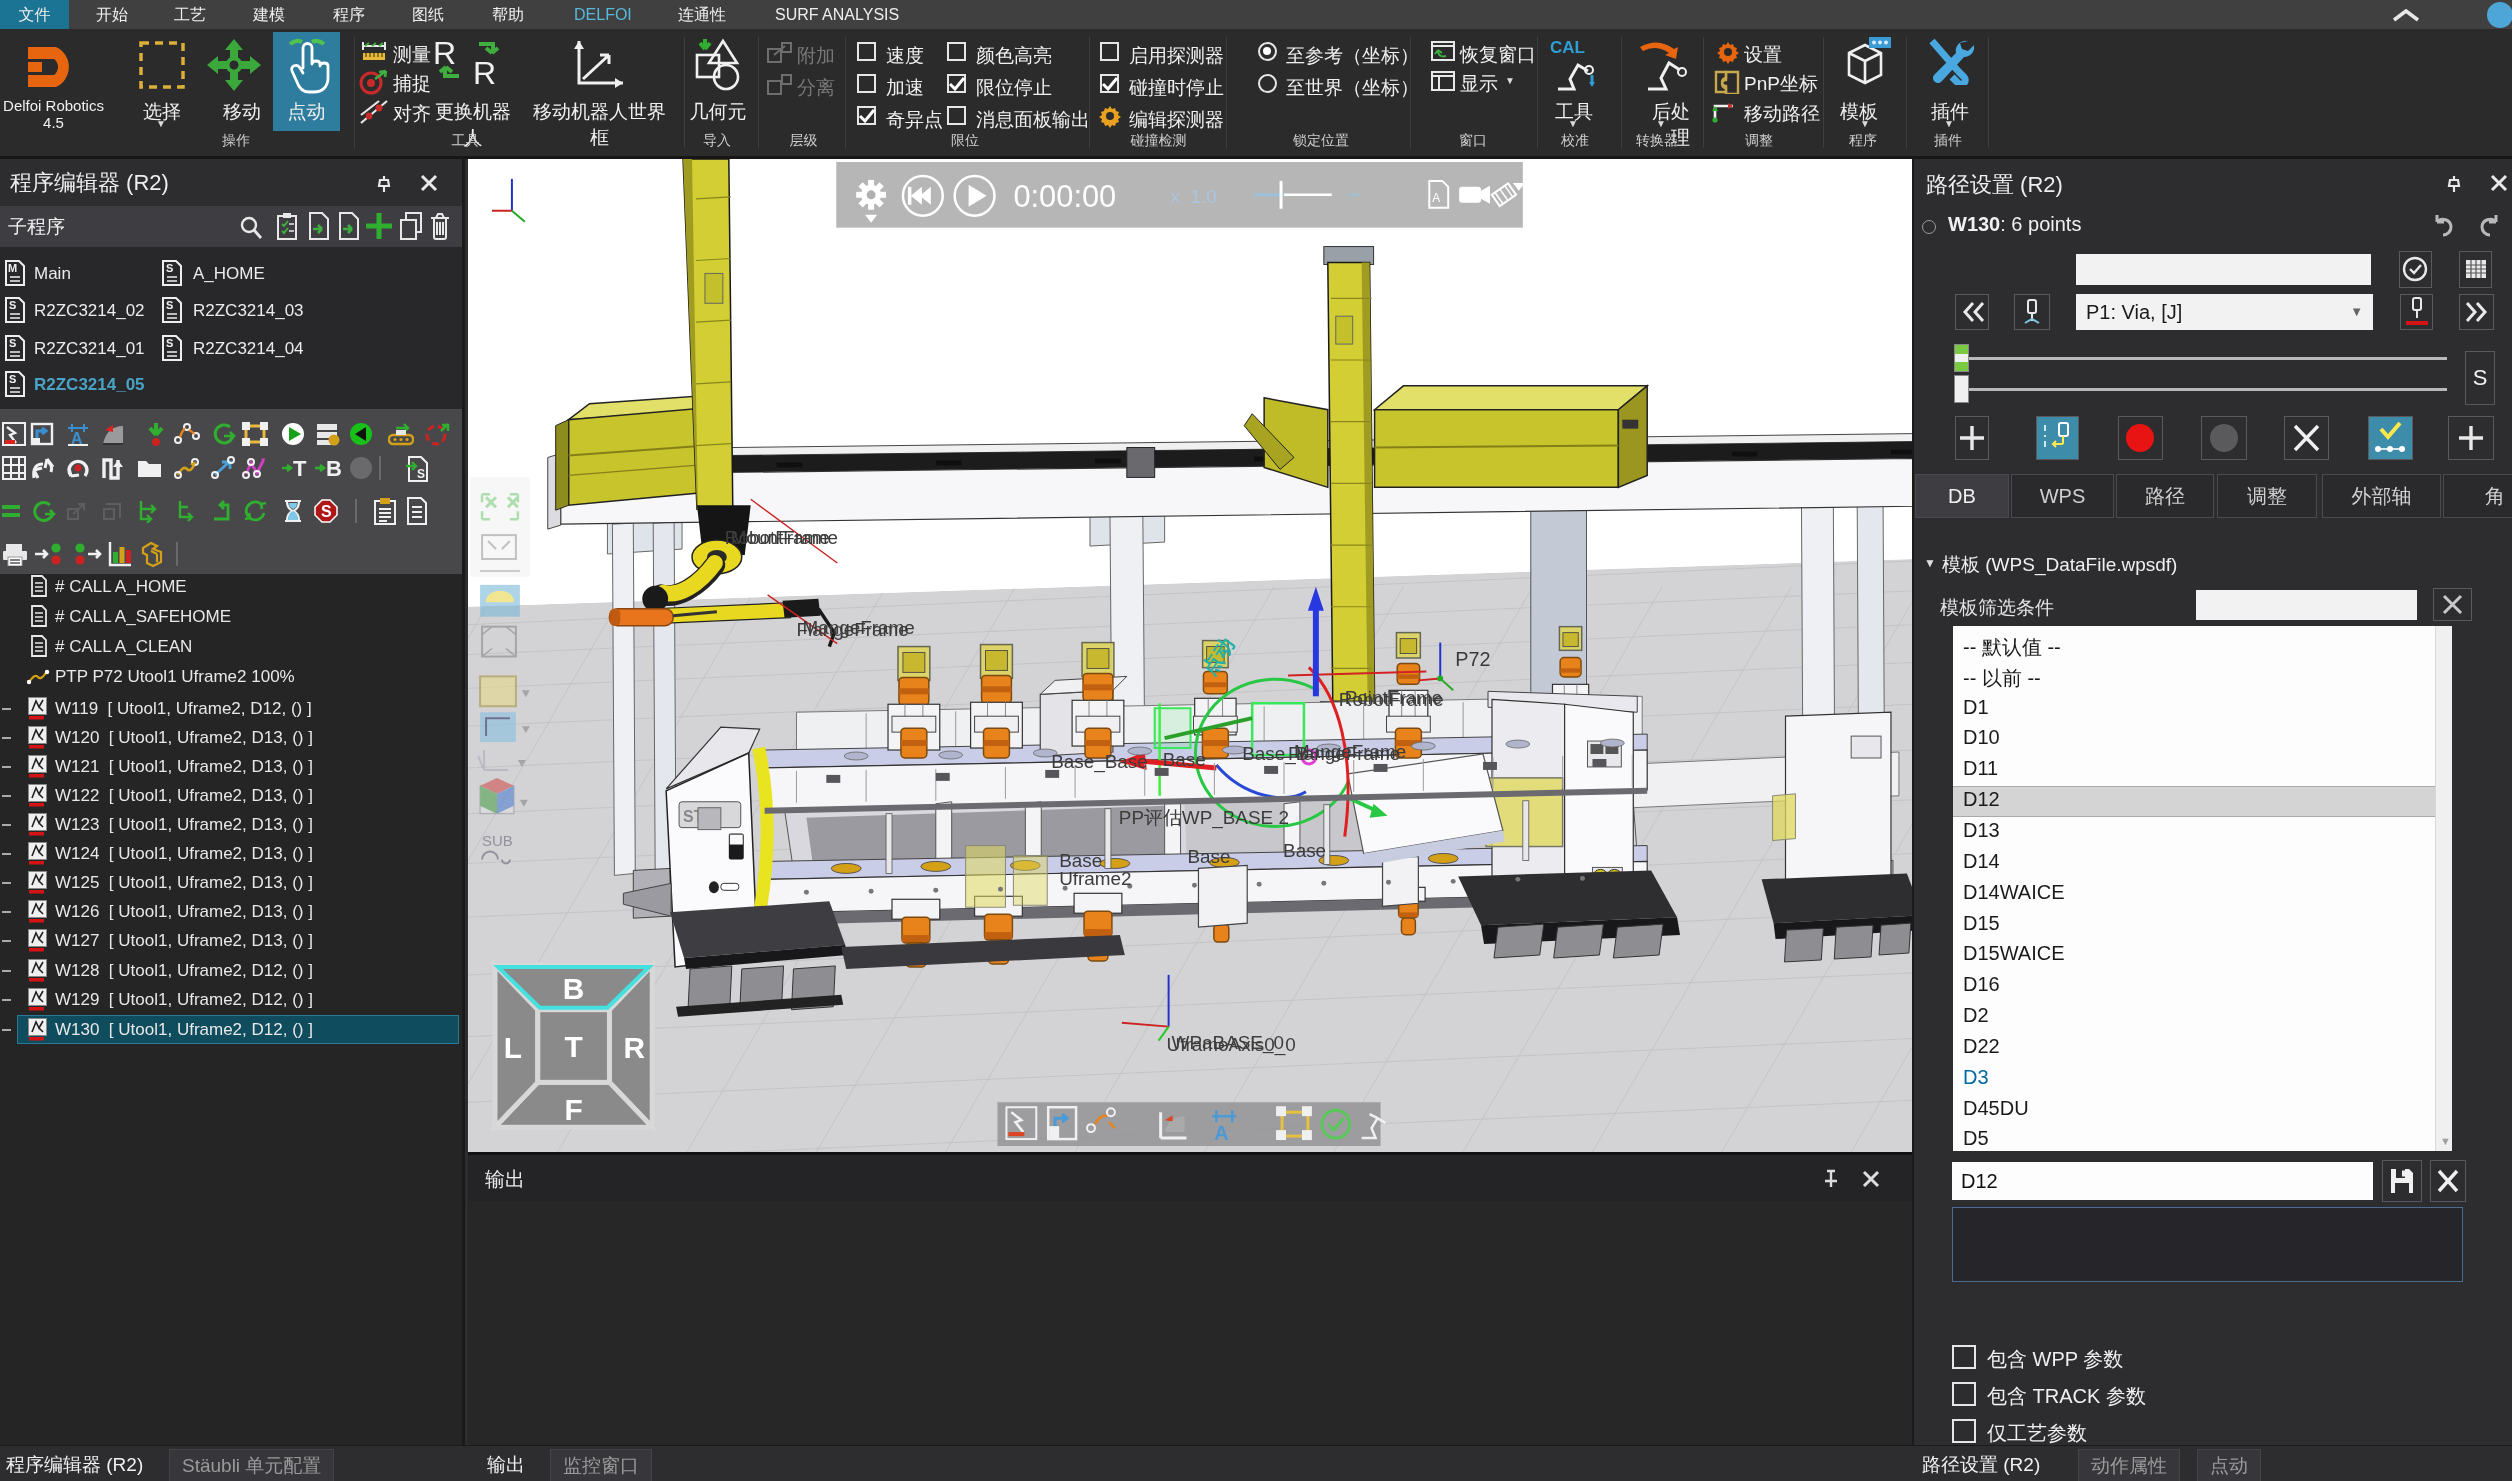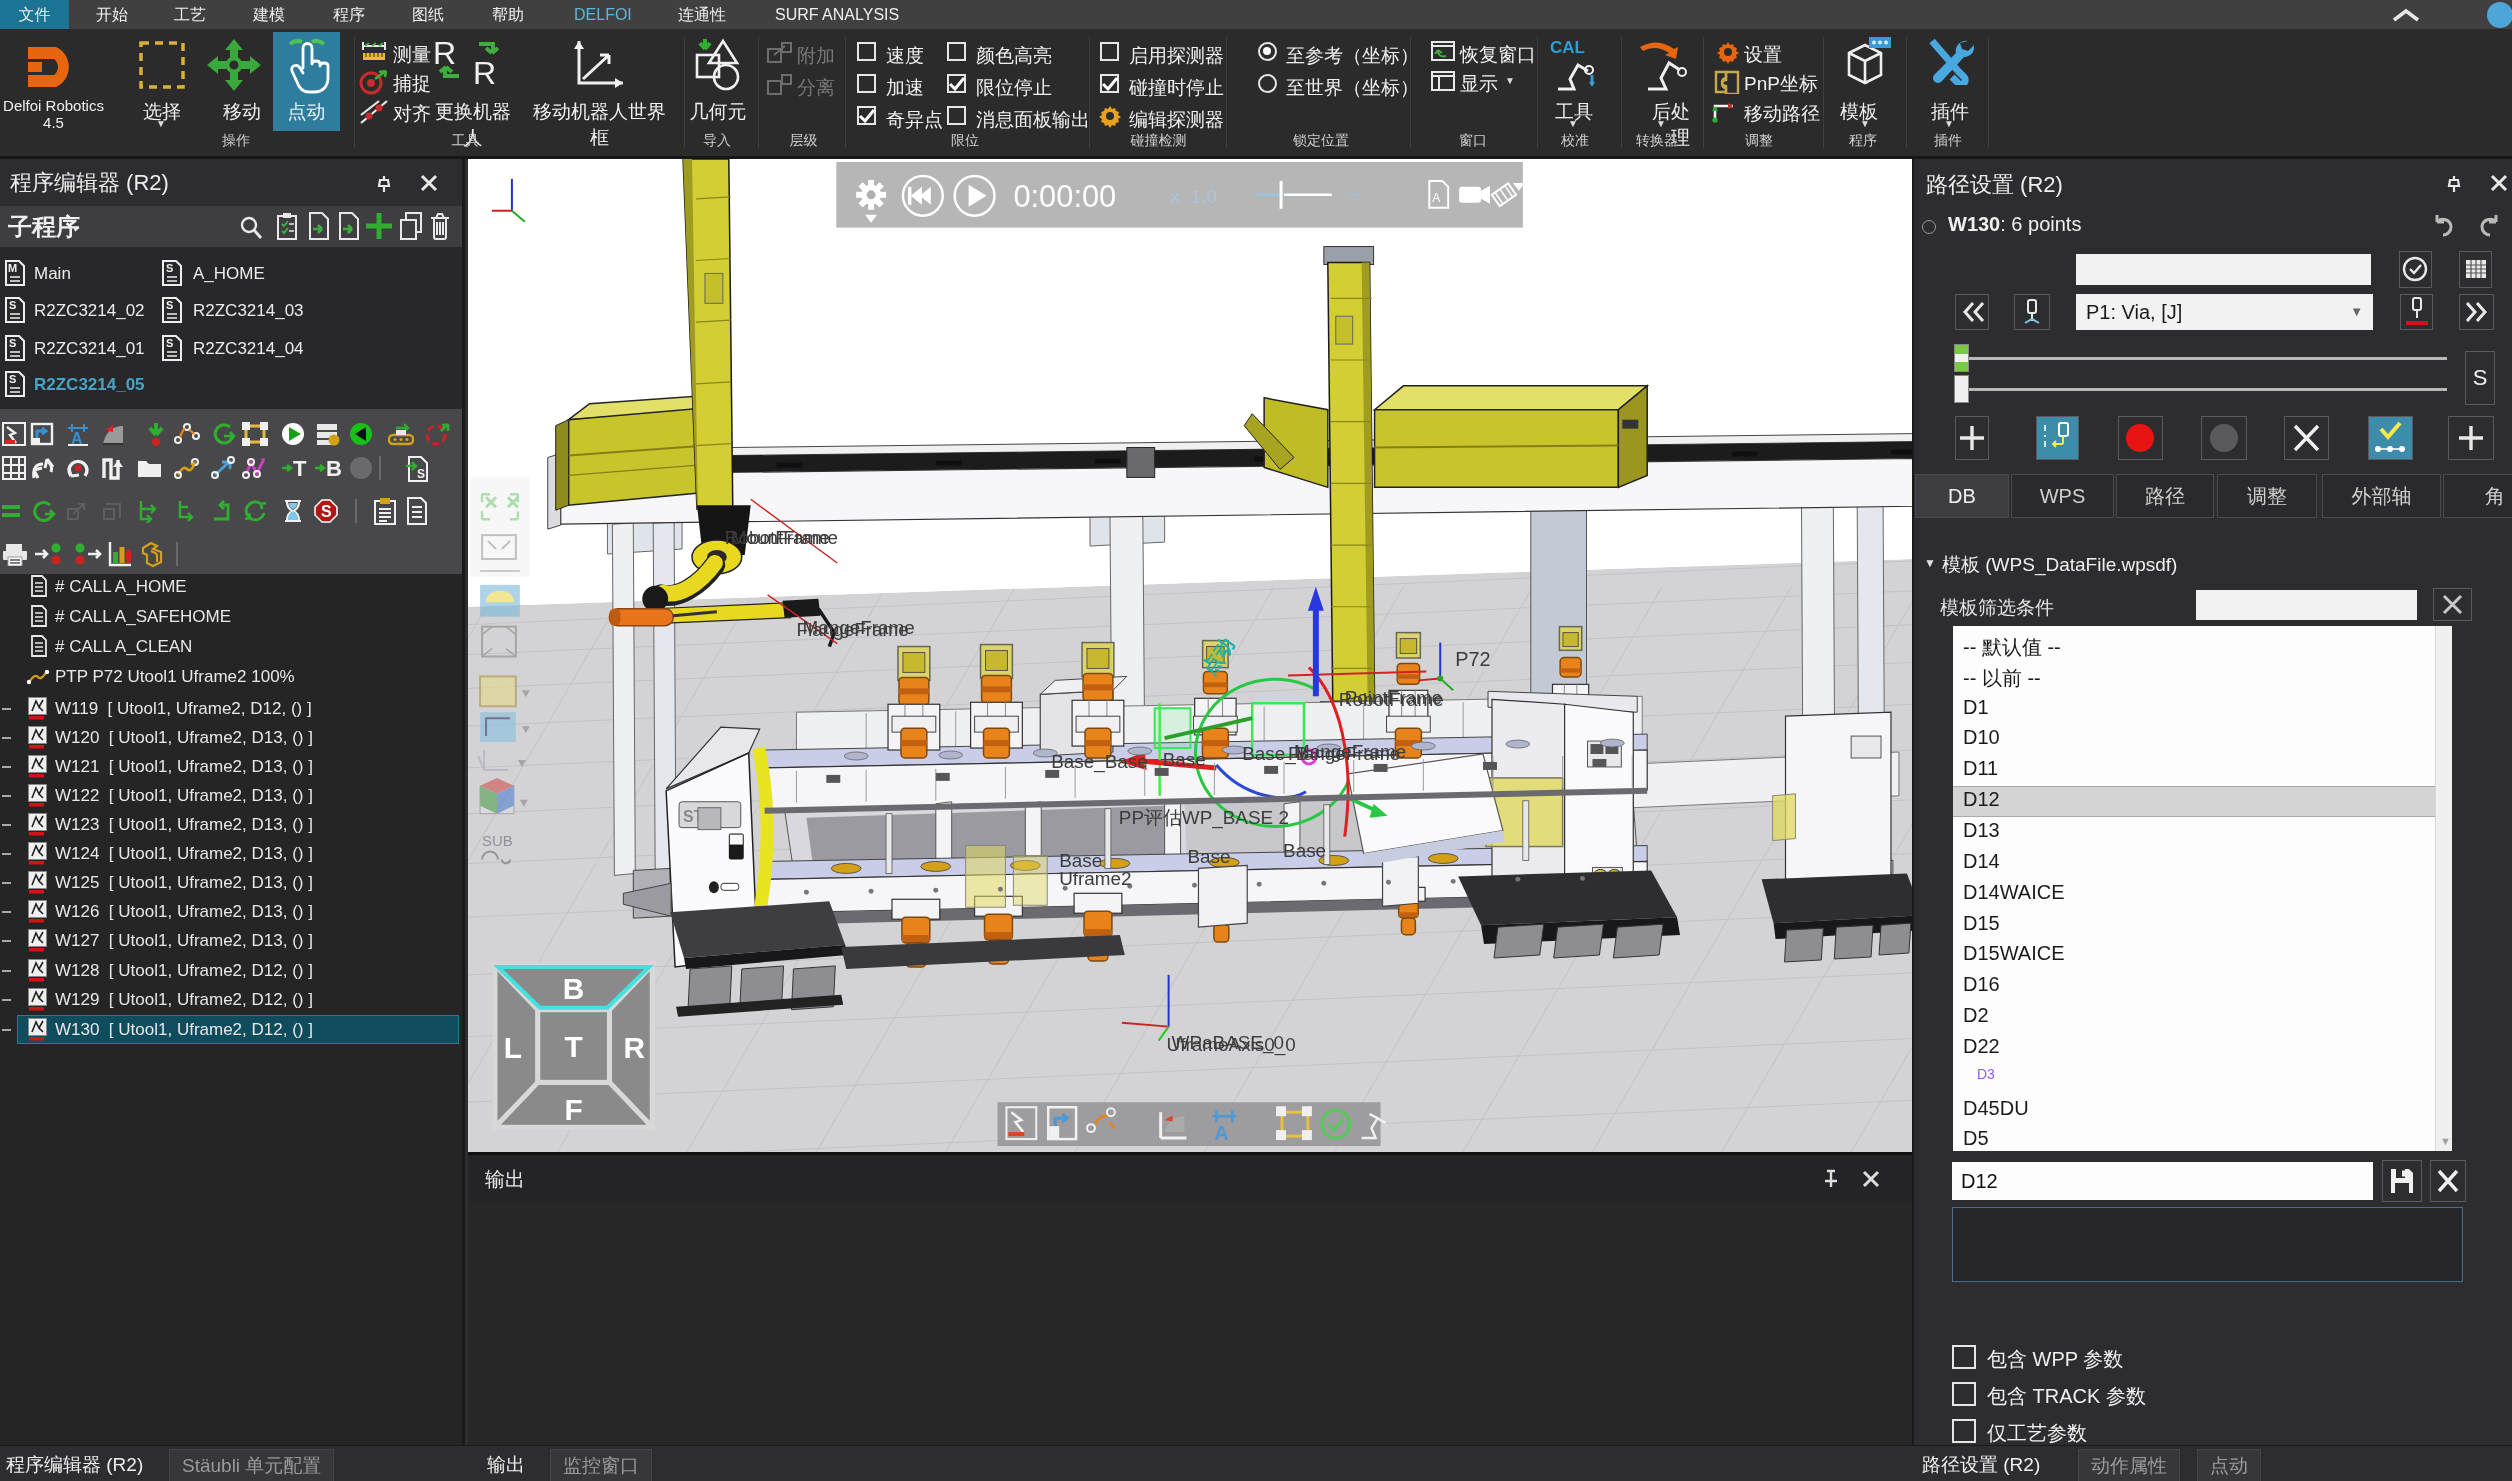--- a/index.html
+++ b/index.html
@@ -12,21 +12,21 @@
 #ribbon{left:0;top:29px;width:2512px;height:130px;background:#2b2b2b;border-bottom:3px solid #161616}
 .glabel{position:absolute;top:103px;font-size:14px;color:#d0d0d0;text-align:center}
 .gsep{position:absolute;top:8px;height:111px;width:1px;background:#3e3e3e}
 .rlabel{position:absolute;font-size:19px;color:#f0f0f0}
 .gray{color:#787878}
 .cb{position:absolute;width:19px;height:19px;border:2px solid #e6e6e6;background:#2b2b2b}
 .rb{position:absolute;width:19px;height:19px;border:2px solid #e6e6e6;border-radius:50%;background:#2b2b2b}
 
 #leftpanel{left:0;top:159px;width:465px;height:1286px;background:#2d2d30;border-right:3px solid #1a1a1a}
 #lp-title{position:absolute;left:0;top:0;width:100%;height:47px;color:#eee;font-size:22px;line-height:47px;padding-left:10px}
-#lp-sub{position:absolute;left:0;top:47px;width:100%;height:41px;background:#3e3e42;color:#f0f0f0;font-size:24px;font-weight:bold;line-height:41px;padding-left:8px}
+#lp-sub{position:absolute;left:0;top:47px;width:100%;height:41px;background:#3e3e42;color:#f0f0f0;font-size:19px;font-weight:normal;line-height:41px;padding-left:8px}
 #lp-list{position:absolute;left:0;top:88px;width:100%;height:162px;background:#28282b}
 .sprow{position:absolute;font-size:17px;color:#ececec}
 #lp-tools{position:absolute;left:0;top:250px;width:100%;height:165px;background:#48484a}
 #lp-prog{position:absolute;left:0;top:415px;width:100%;height:871px;background:#252526}
 .prow{position:absolute;left:0;width:100%;height:29px;font-size:17px;color:#e8e8e8;line-height:29px}
 .prow .tx{position:absolute;left:55px;top:0;white-space:pre}
 
 #viewport{left:468px;top:159px;width:1445px;height:993px;background:#fff;overflow:hidden}
 
 #output{left:468px;top:1152px;width:1445px;height:293px;background:#272728;border-top:3px solid #111}
@@ -1320,21 +1320,21 @@
         <div style="position:absolute;left:0;top:160px;width:100%;height:31px;background:#d4d4d4;border-top:1px solid #aaa;border-bottom:1px solid #aaa"></div>
         <div style="position:absolute;left:10px;top:162px;font-size:20px;color:#1a1a1a">D12</div>
         <div style="position:absolute;left:10px;top:193px;font-size:20px;color:#1a1a1a">D13</div>
         <div style="position:absolute;left:10px;top:224px;font-size:20px;color:#1a1a1a">D14</div>
         <div style="position:absolute;left:10px;top:255px;font-size:20px;color:#1a1a1a">D14WAICE</div>
         <div style="position:absolute;left:10px;top:286px;font-size:20px;color:#1a1a1a">D15</div>
         <div style="position:absolute;left:10px;top:316px;font-size:20px;color:#1a1a1a">D15WAICE</div>
         <div style="position:absolute;left:10px;top:347px;font-size:20px;color:#1a1a1a">D16</div>
         <div style="position:absolute;left:10px;top:378px;font-size:20px;color:#1a1a1a">D2</div>
         <div style="position:absolute;left:10px;top:409px;font-size:20px;color:#1a1a1a">D22</div>
-        <div style="position:absolute;left:24px;top:440px;font-size:14px;color:#8b5cf6">D3</div>
+        <div style="position:absolute;left:10px;top:440px;font-size:20px;color:#0369a1">D3</div>
         <div style="position:absolute;left:10px;top:471px;font-size:20px;color:#1a1a1a">D45DU</div>
         <div style="position:absolute;left:10px;top:501px;font-size:20px;color:#1a1a1a">D5</div>
       </div>
   <div class="rp" style="left:521px;top:467px;width:17px;height:525px;background:#f0f0f0;border-left:1px solid #d8d8d8">
         <div style="position:absolute;left:4px;bottom:4px;color:#a0a0a0;font-size:11px">▼</div>
       </div>
   <div class="rp" style="left:38px;top:1003px;width:421px;height:38px;background:#fdfdfd;color:#111;font-size:20px;line-height:38px;padding-left:9px">D12</div>
   <div class="btn" style="left:468px;top:1001px;width:40px;height:42px">
         <svg width="38" height="40" viewBox="0 0 38 40">
           <path d="M8 8 h18 l4 4 v20 h-22 z" fill="#f0f0f0"></path>

